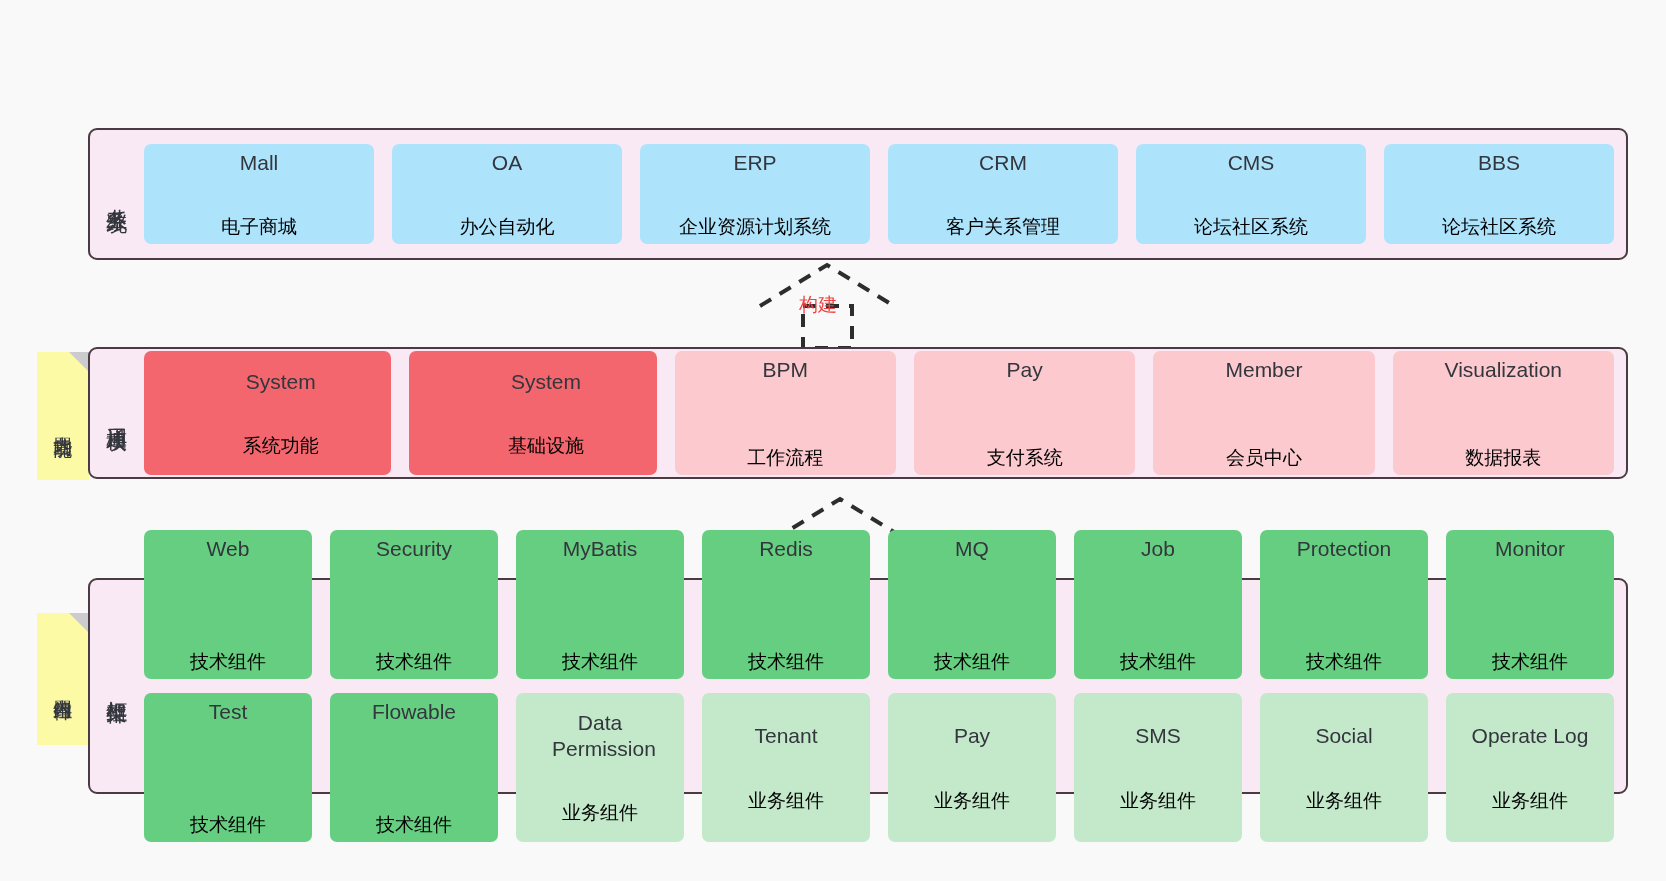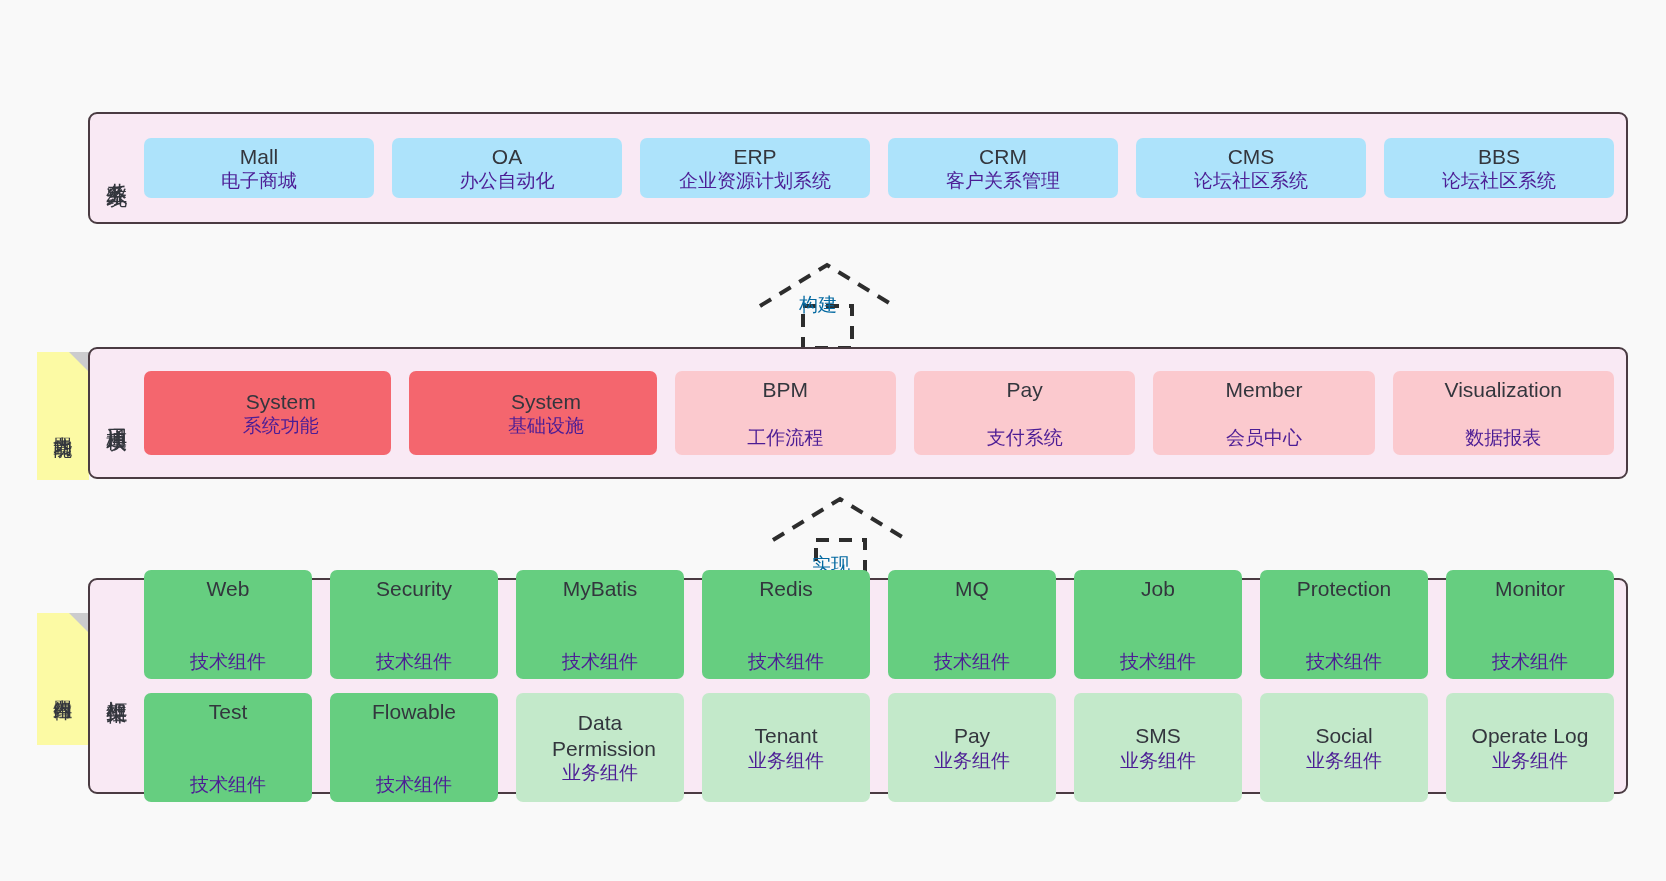--- a/index.html
+++ b/index.html
@@ -78,21 +78,22 @@
     text-align: center;
     padding: 6px 4px;
     line-height: 1.22;
   }
   .cell .en {
     font-size: 21px;
     color: #33363d;
   }
   .cell .cn {
     font-size: 19px;
-    color: #4c1d95;
+    color: #000000;
+    margin-top: 40px;
   }
 
   
   .c-blue        { background: #ade3fb; }
   .c-red         { background: #f4666e; padding-left: 30px; }
   .c-pink        { background: #fbc9ce; gap: 23px; }
   .c-green       { background: #66ce80; gap: 48px; }
   .c-lightgreen  { background: #c3e9ca; }
 
   
@@ -127,32 +128,32 @@
 
   
   .connector {
     position: absolute;
     z-index: 1;
   }
   .connector svg { display: block; }
   .connector-label {
     position: absolute;
     font-size: 19px;
-    color: #0369a1;
+    color: #ef4444;
     background: transparent;
     white-space: nowrap;
     line-height: 1;
   }
 </style>
 </head>
 <body>
 
 <div id="canvas">
 
-  <div class="layer" id="layer-0" style="left:88px; top:112px; width:1540px; height:112px;">
+  <div class="layer" id="layer-0" style="left:88px; top:128px; width:1540px; height:132px;">
     <div class="layer-title">业务系统</div>
     <div class="layer-body">
       <div class="row">
         <div class="cell c-blue">
           <span class="en">Mall</span>
           <span class="cn">电子商城</span>
         </div>
         <div class="cell c-blue">
           <span class="en">OA</span>
           <span class="cn">办公自动化</span>

